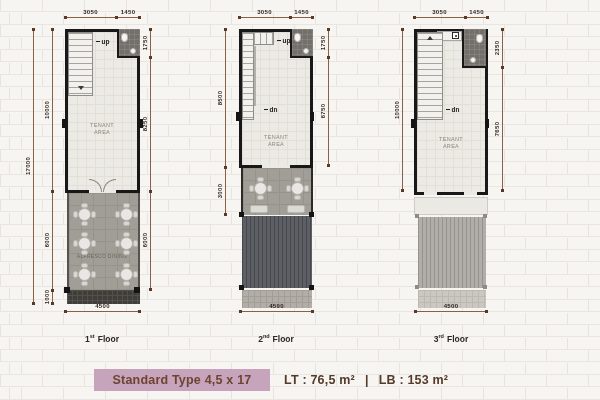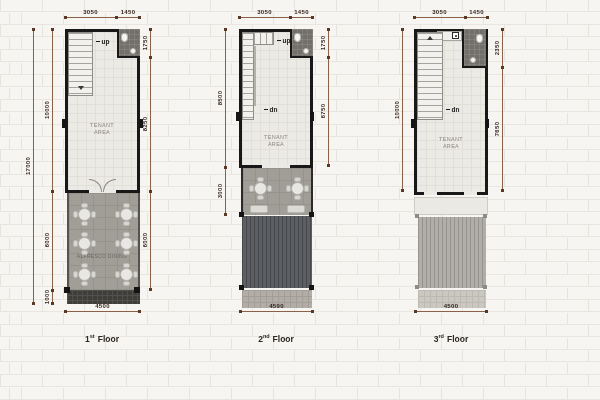--- a/index.html
+++ b/index.html
@@ -344,14 +344,22 @@
       <div class="chair" style="left: 293.5px; top: 176.5px; width: 7px; height: 5px;"></div>
       <div class="chair" style="left: 293.5px; top: 194.5px; width: 7px; height: 5px;"></div>
       <div class="chair" style="left: 285.5px; top: 184.5px; width: 5px; height: 7px;"></div>
       <div class="chair" style="left: 303.5px; top: 184.5px; width: 5px; height: 7px;"></div>
       <div class="ttop" style="left: 290.5px; top: 181.5px; width: 13px; height: 13px;"></div>
       <div class="bench" style="left: 250px; top: 205px; width: 18px; height: 8px;"></div>
       <div class="bench" style="left: 287px; top: 205px; width: 18px; height: 8px;"></div>
     </div>
 
   <div class="banner">
+    <div class="banner-box">
+      <span>Standard Type 4,5 x 17</span>
+    </div>
+    <div class="banner-info">
+      <span>LT : 76,5 m²</span>
+      <span>|</span>
+      <span>LB : 153 m²</span>
+    </div>
   </div>
 </div>
 
 </body></html>

